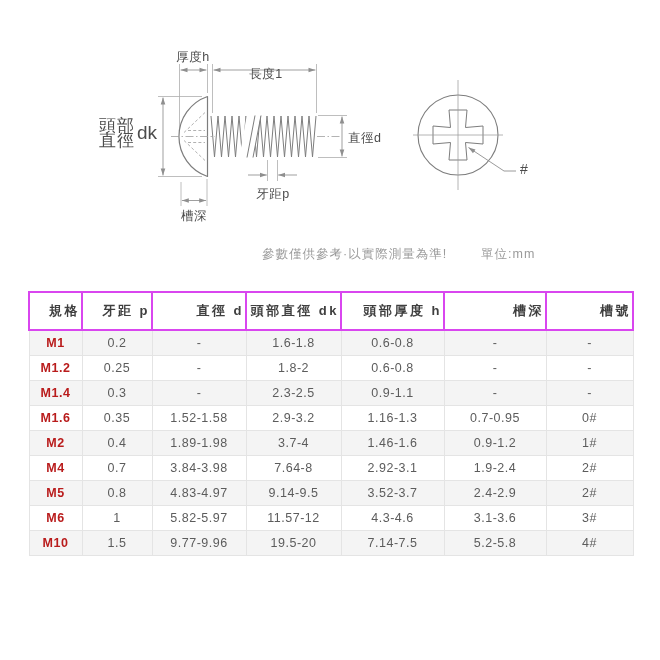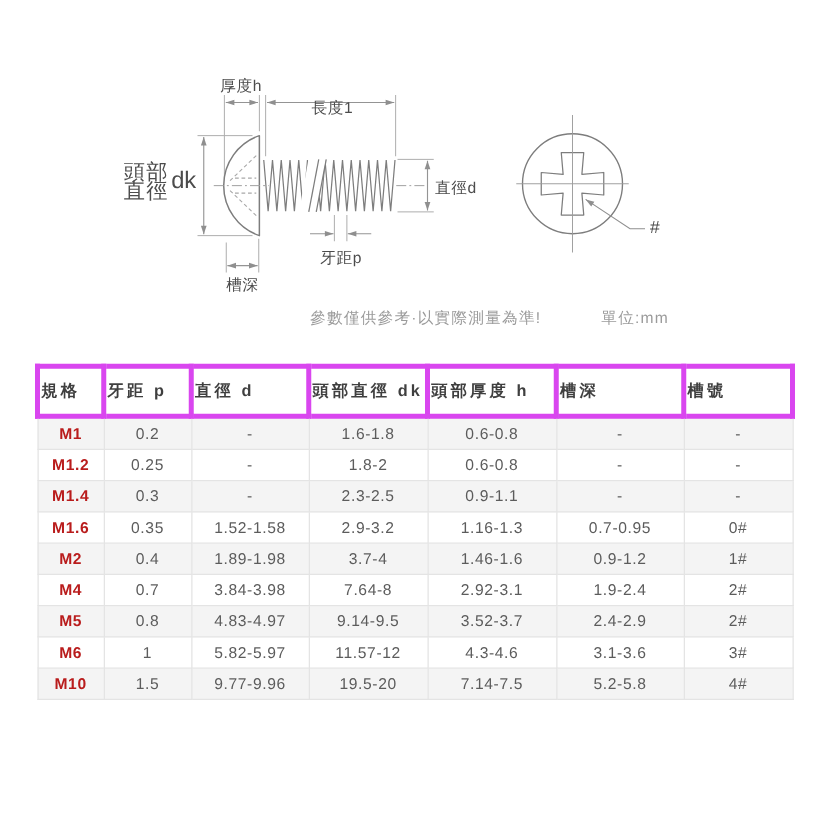--- a/index.html
+++ b/index.html
@@ -1,33 +1,33 @@
 <!DOCTYPE html>
 <html><head>
 <meta charset="utf-8">
 <style>
   html,body{margin:0;padding:0;background:#fff;}
   .page{position:relative;width:660px;height:660px;background:#ffffff;overflow:hidden;
         font-family:"Liberation Sans","DejaVu Sans",sans-serif;}
-  .diagram{position:absolute;left:0;top:12px;width:528px;height:245px;}
+  .diagram{position:absolute;left:0;top:0;width:528px;height:245px;}
   .diagram svg{position:absolute;left:0;top:0;}
   .dim-label{position:absolute;font-size:12.5px;color:#4c4c4c;white-space:nowrap;letter-spacing:.5px;}
   .centered{transform:translateX(-50%);}
   .dk-label{position:absolute;left:0;top:118px;width:157px;display:flex;justify-content:flex-end;
             align-items:center;gap:2px;color:#4c4c4c;}
   .dk-label .two-line{font-size:17px;line-height:15px;text-align:center;letter-spacing:1px;}
   .dk-label .sym{font-size:19px;}
   .hash-label{position:absolute;left:520px;top:161px;font-size:14px;color:#4c4c4c;}
   .note-row{position:absolute;left:0;top:246px;width:660px;font-size:12.5px;color:#9b9b9b;letter-spacing:1px;}
-  .note-disclaimer{position:absolute;left:248px;top:0;text-align:right;}
+  .note-disclaimer{position:absolute;left:262px;top:0;text-align:right;}
   .note-unit{position:absolute;left:481px;top:0;}
   table.spec{position:absolute;left:28px;top:291px;width:604px;border-collapse:collapse;
              table-layout:fixed;font-family:"Liberation Sans","DejaVu Sans",sans-serif;}
   table.spec th{height:34px;font-size:13px;font-weight:600;color:#3f3f3f;letter-spacing:2.5px;
-                border:4px solid #d946ef;background:#fff;text-align:left;}
+                border:2px solid #d946ef;background:#fff;text-align:right;}
   table.spec td{height:22px;font-size:12.5px;color:#5c5c5c;border:1px solid #e4e4e4;
                 text-align:center;letter-spacing:.5px;}
   table.spec tbody tr:nth-child(odd){background:#f4f4f4;}
   table.spec tbody tr:nth-child(even){background:#ffffff;}
   table.spec td:first-child{font-weight:700;color:#b91c1c;}
 </style>
 </head>
 <body>
 
 <div class="page">

